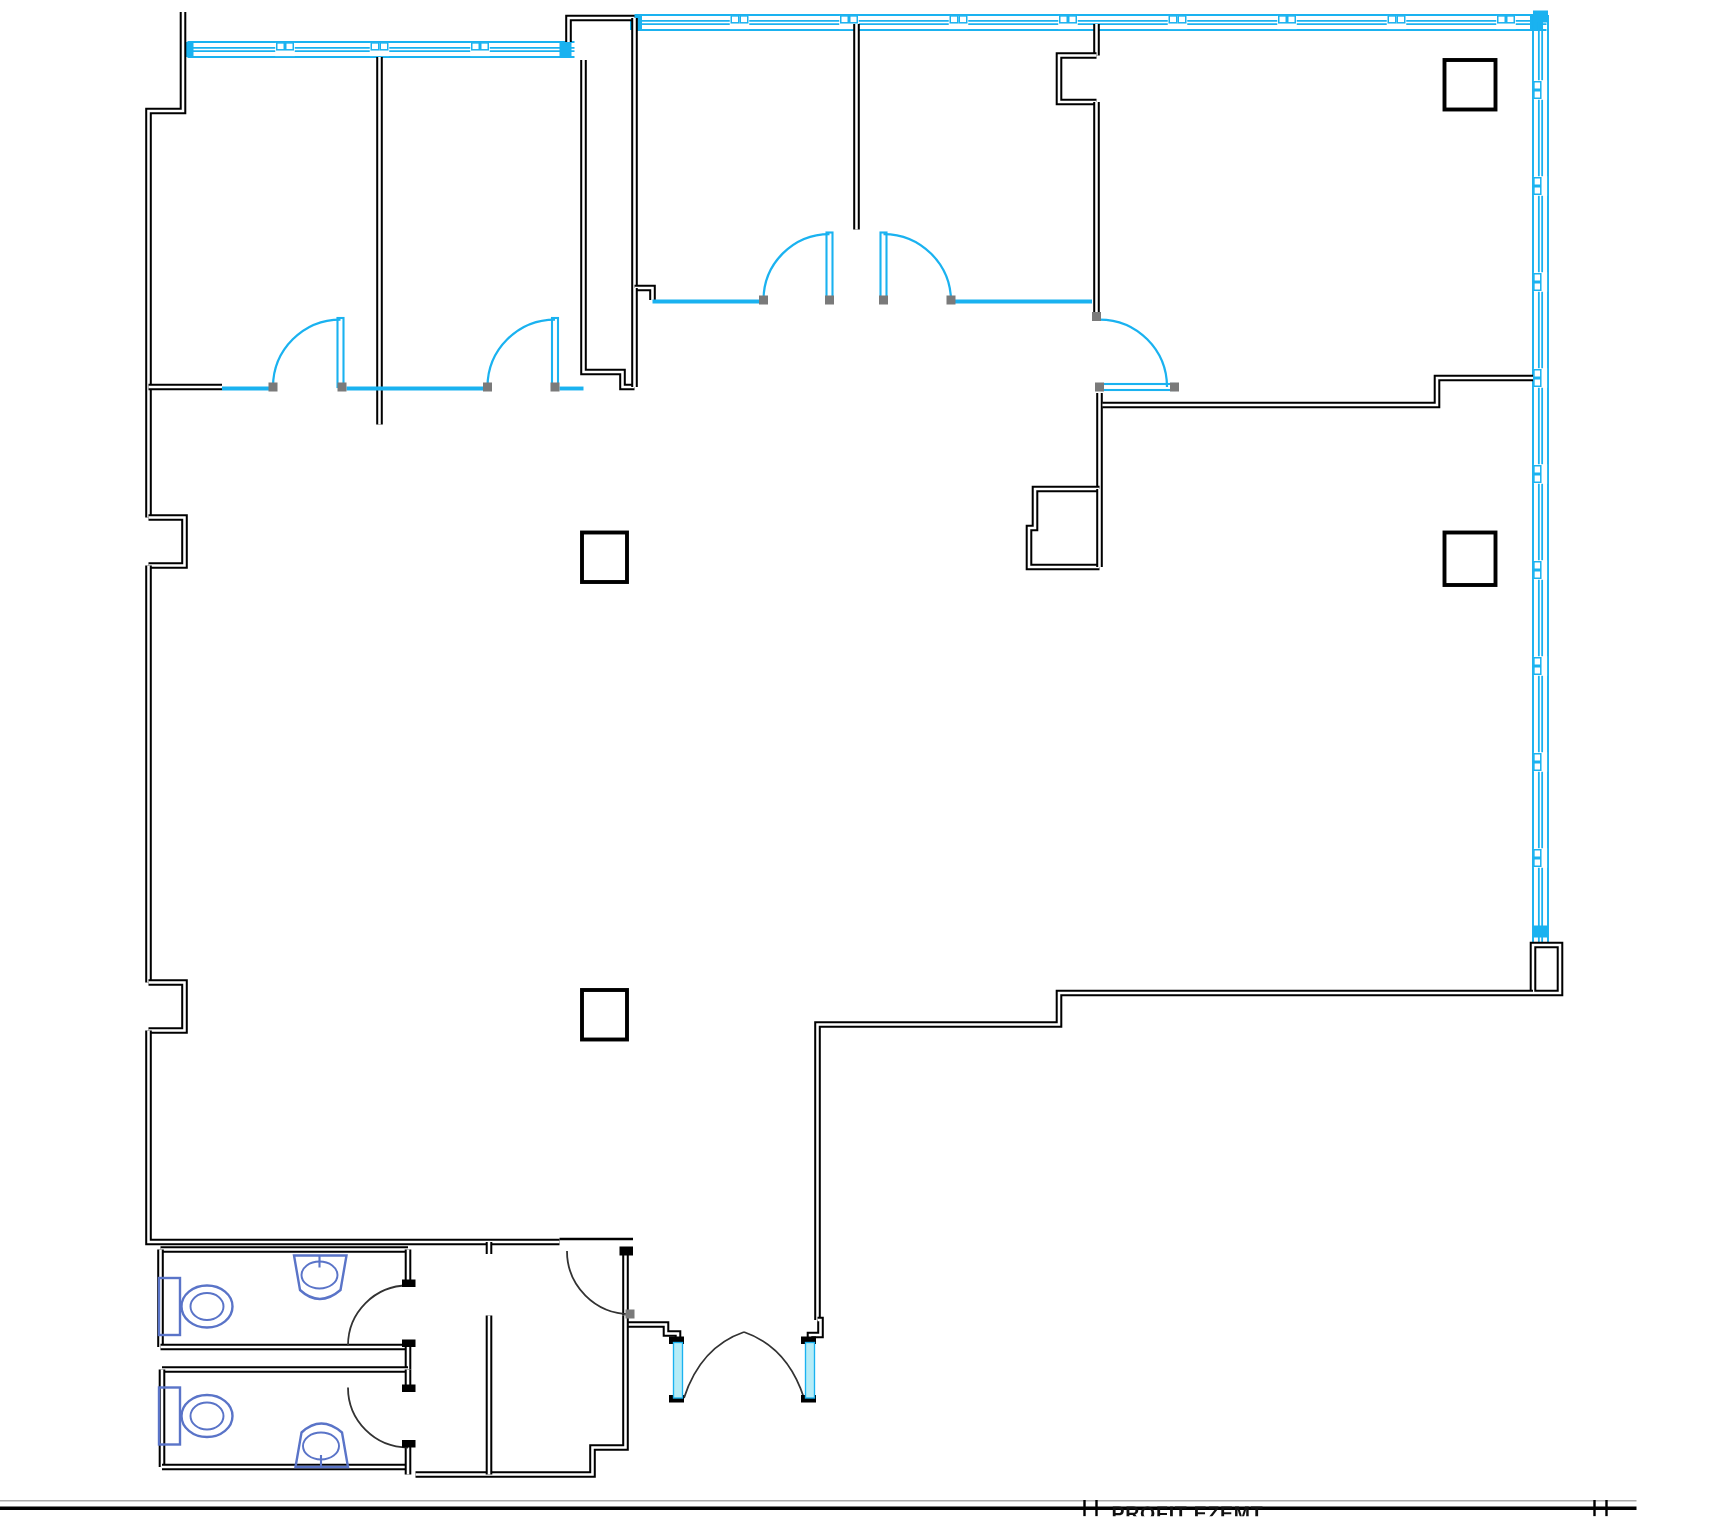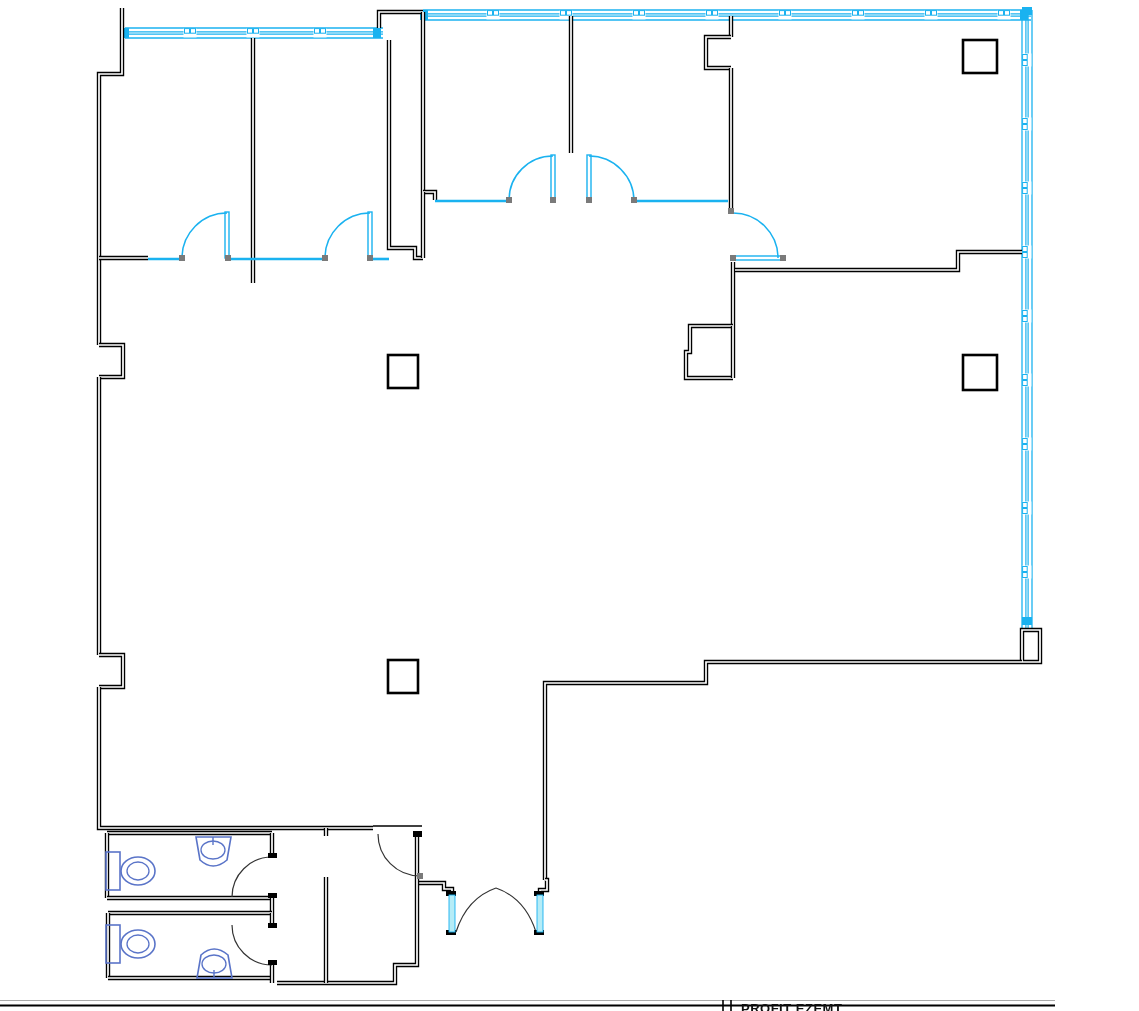--- a/index.html
+++ b/index.html
@@ -1,17 +1,17 @@
 <!DOCTYPE html>
 <html><head>
 <meta charset="utf-8">
 <style>
   html,body{margin:0;padding:0;background:#fff;}
   #sheet{position:relative;width:1055px;height:1011px;overflow:hidden;background:#fff;
-         font-family:"Liberation Sans", sans-serif;}
+         font-family:"Liberation Sans", sans-serif;padding-left:36px;}
   #plan-svg{position:absolute;left:0;top:0;}
   #titleblock-text{position:absolute;font-weight:bold;font-size:13px;color:#111;
          letter-spacing:.5px;white-space:nowrap;}
 </style>
 </head>
 <body>
 
 <div id="sheet">
   <svg id="plan-svg" xmlns="http://www.w3.org/2000/svg" width="1139" height="1011" viewBox="0 0 1139 1011">
       <line x1="125" y1="28" x2="383" y2="28" stroke="#1ab2f0" stroke-width="1.3"></line>

